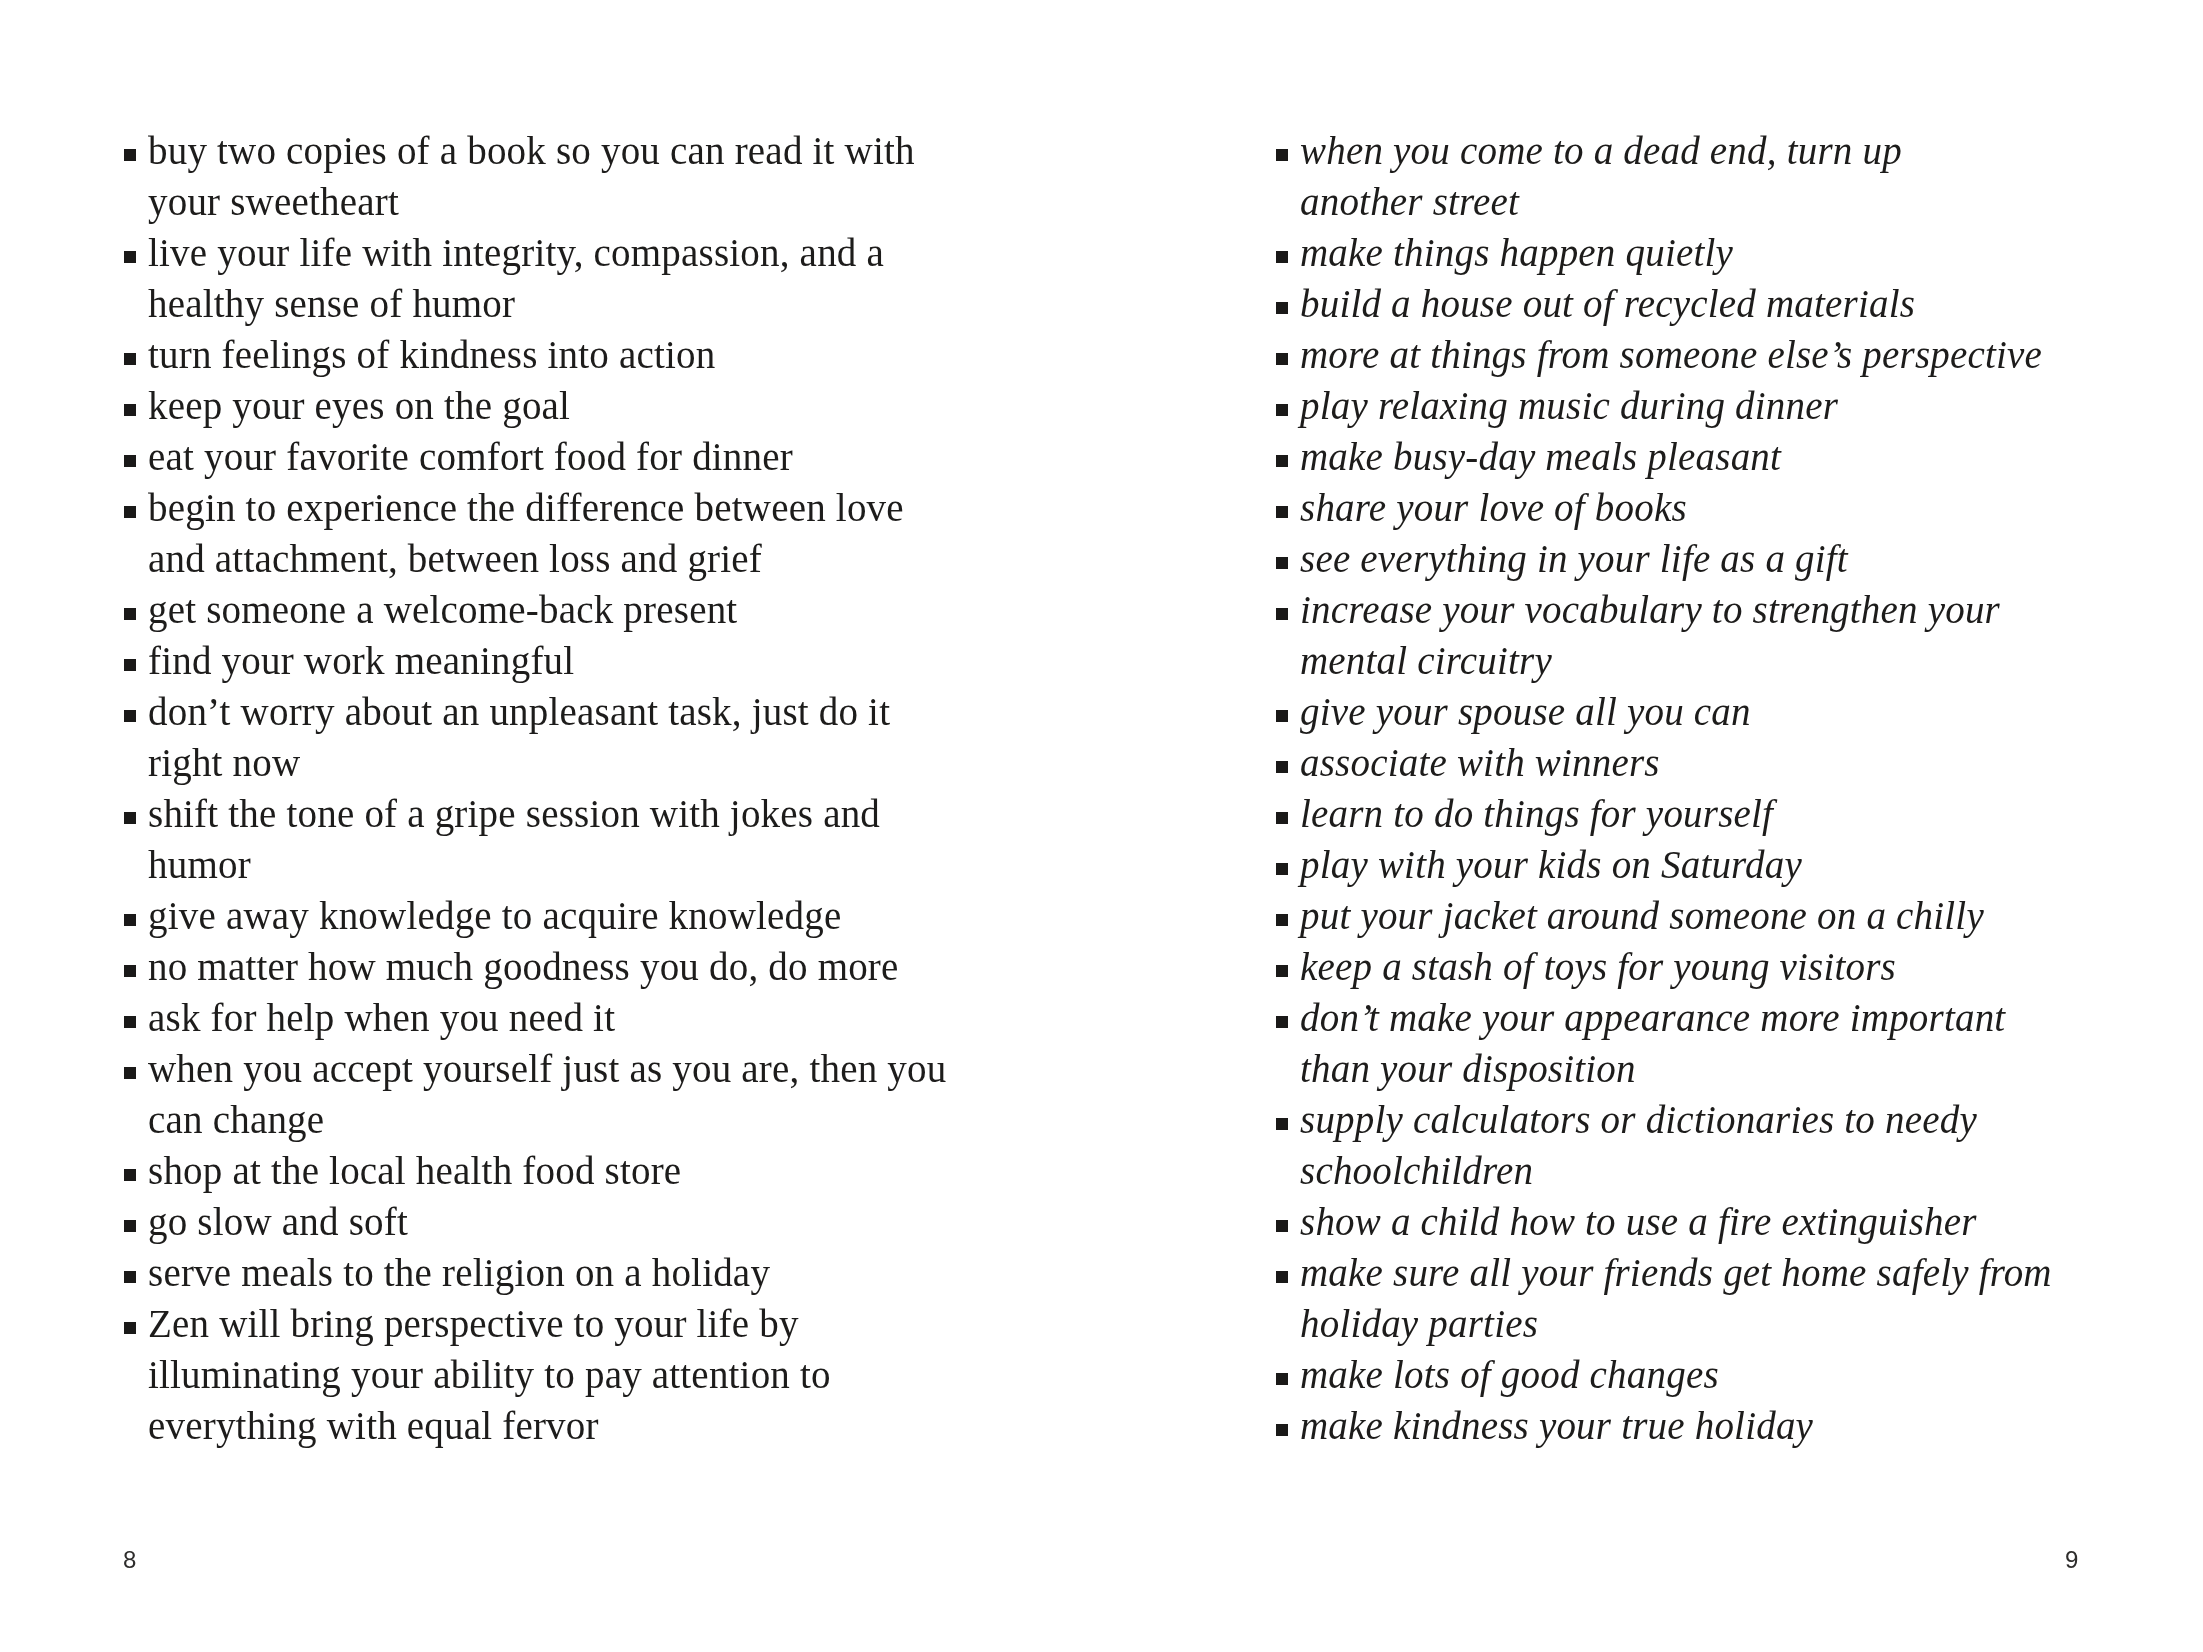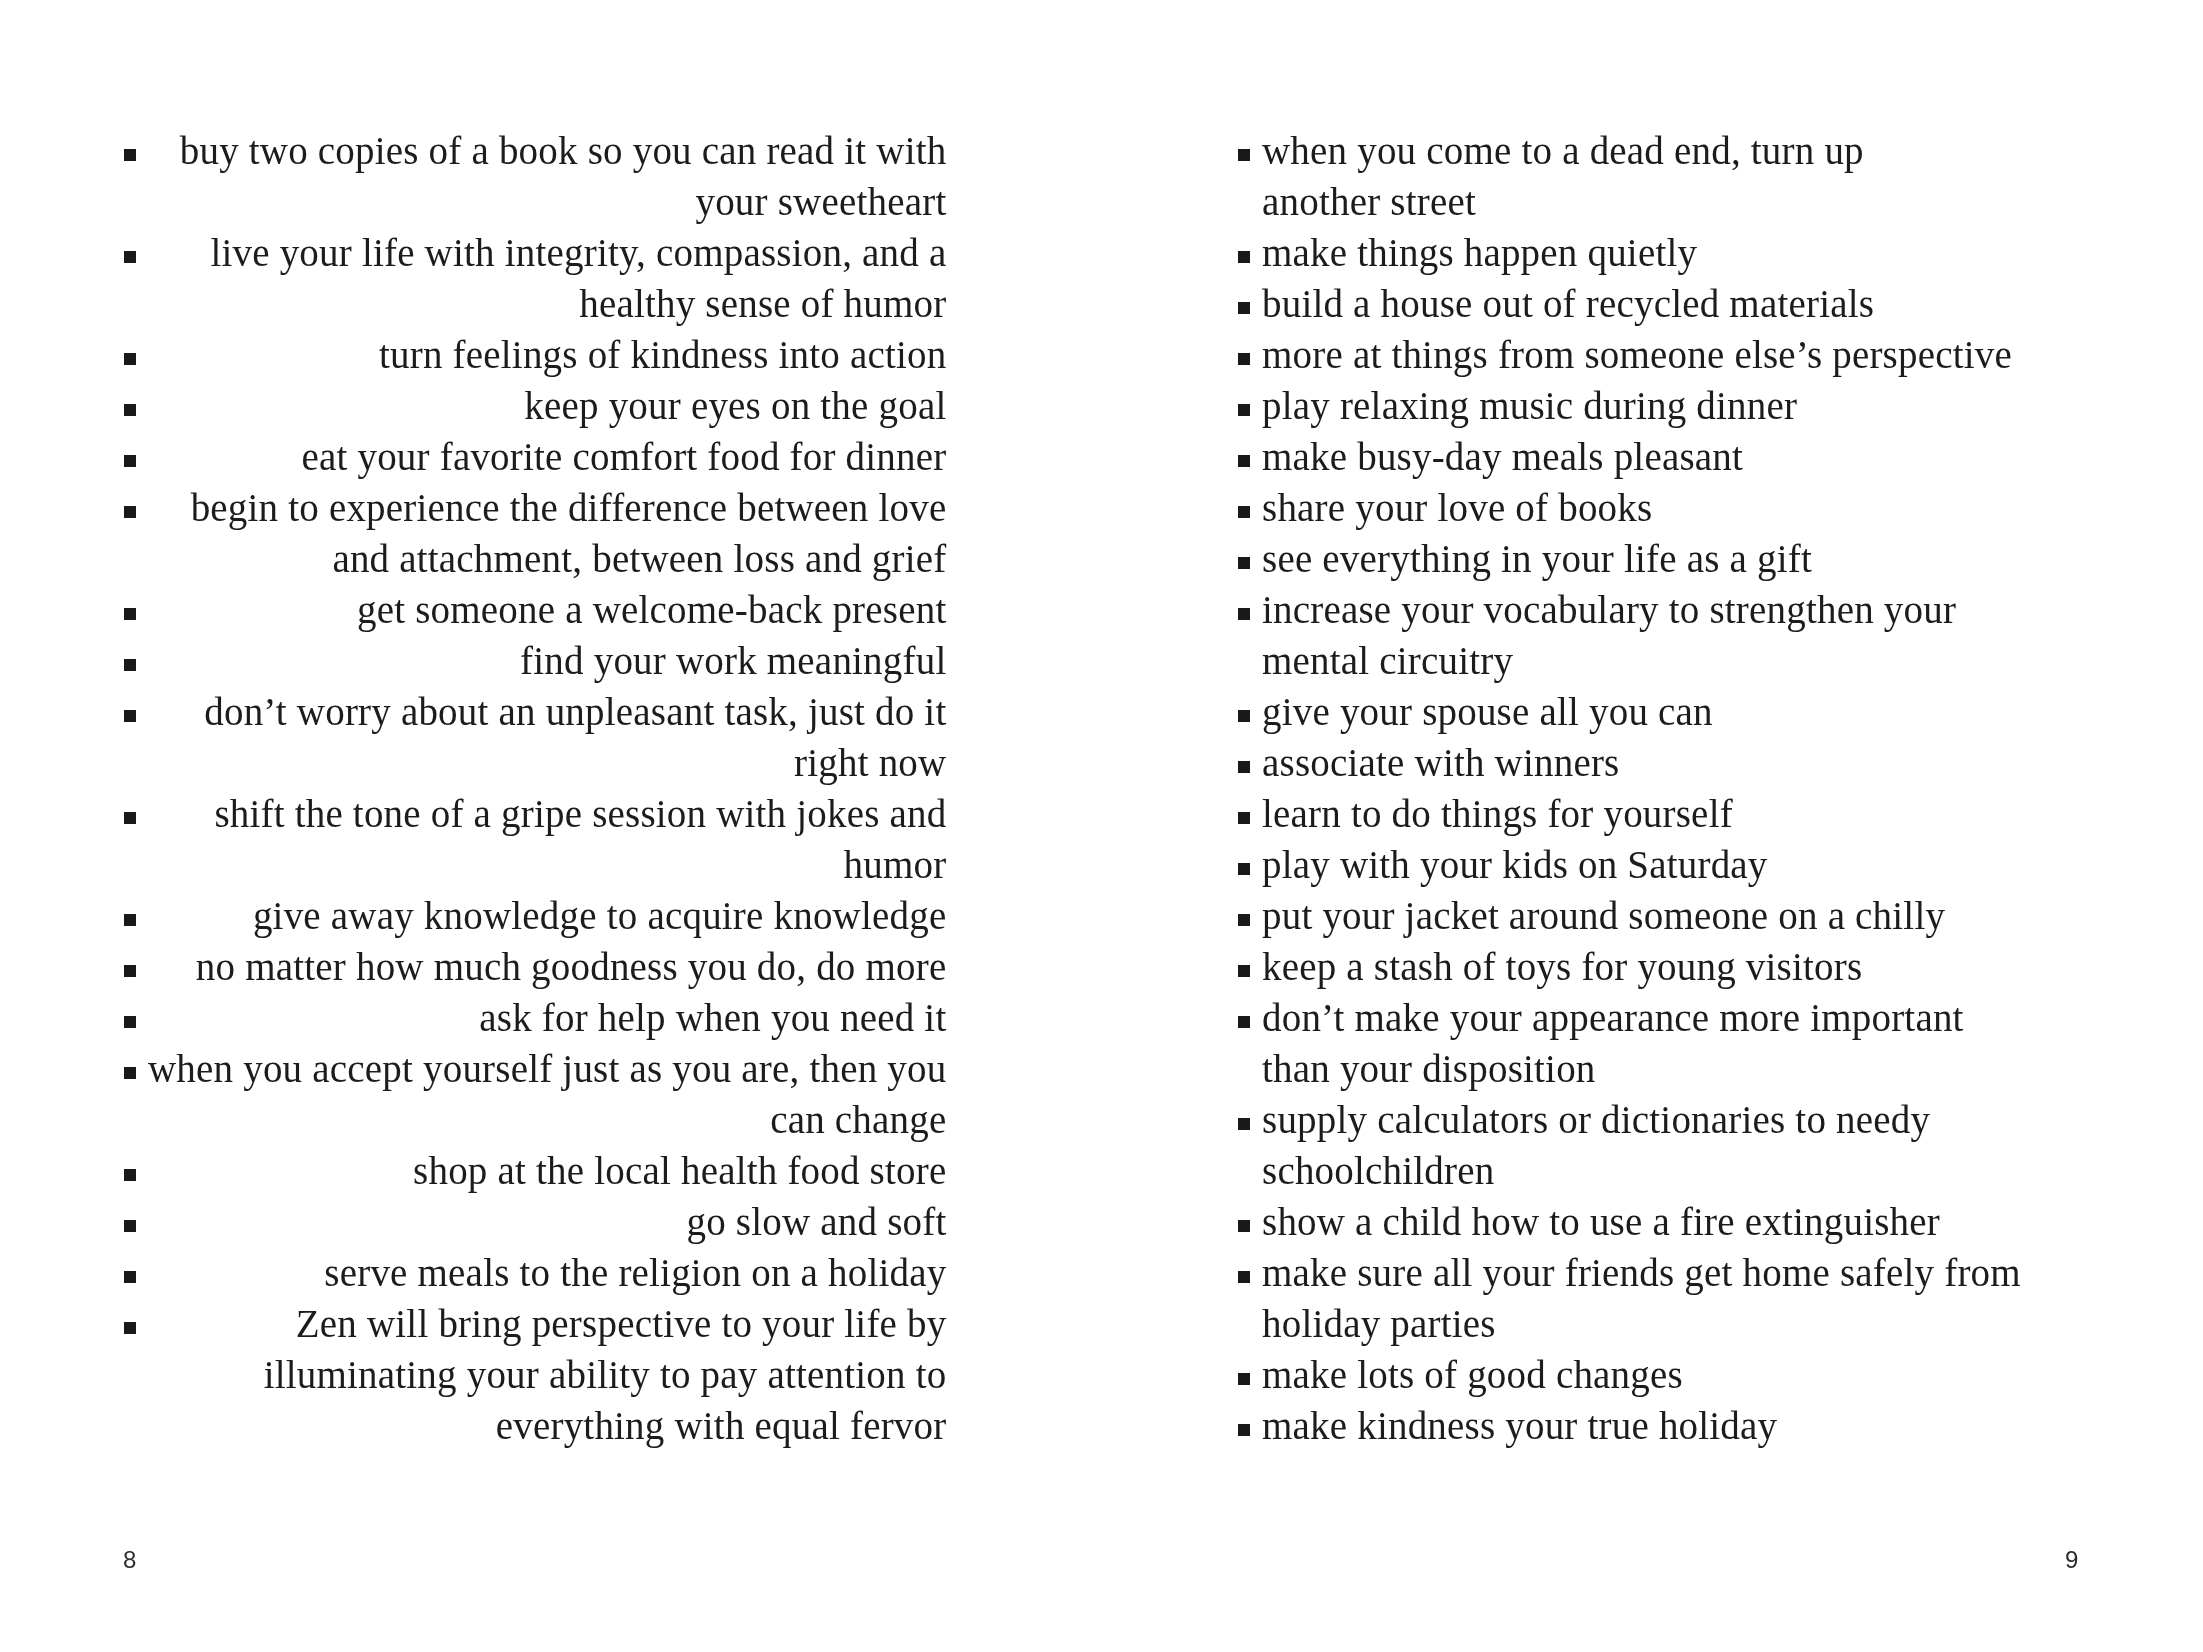--- a/index.html
+++ b/index.html
@@ -15,22 +15,22 @@
     color: #1d1c1b;
     overflow: hidden;
   }
   .column {
     position: absolute;
     top: 125px;
     font-size: 39px;
     line-height: 51px;
     letter-spacing: 0.2px;
   }
-  #col-left  { left: 124px; text-align: right; }
-  #col-right { left: 1238px; }
+  #col-left  { left: 124px; }
+  #col-right { left: 1276px; font-style: italic; }
   .item {
     position: relative;
     padding-left: 24px;
     white-space: nowrap;
   }
   .bullet {
     position: absolute;
     left: 0;
     top: 24px;
     width: 12px;

